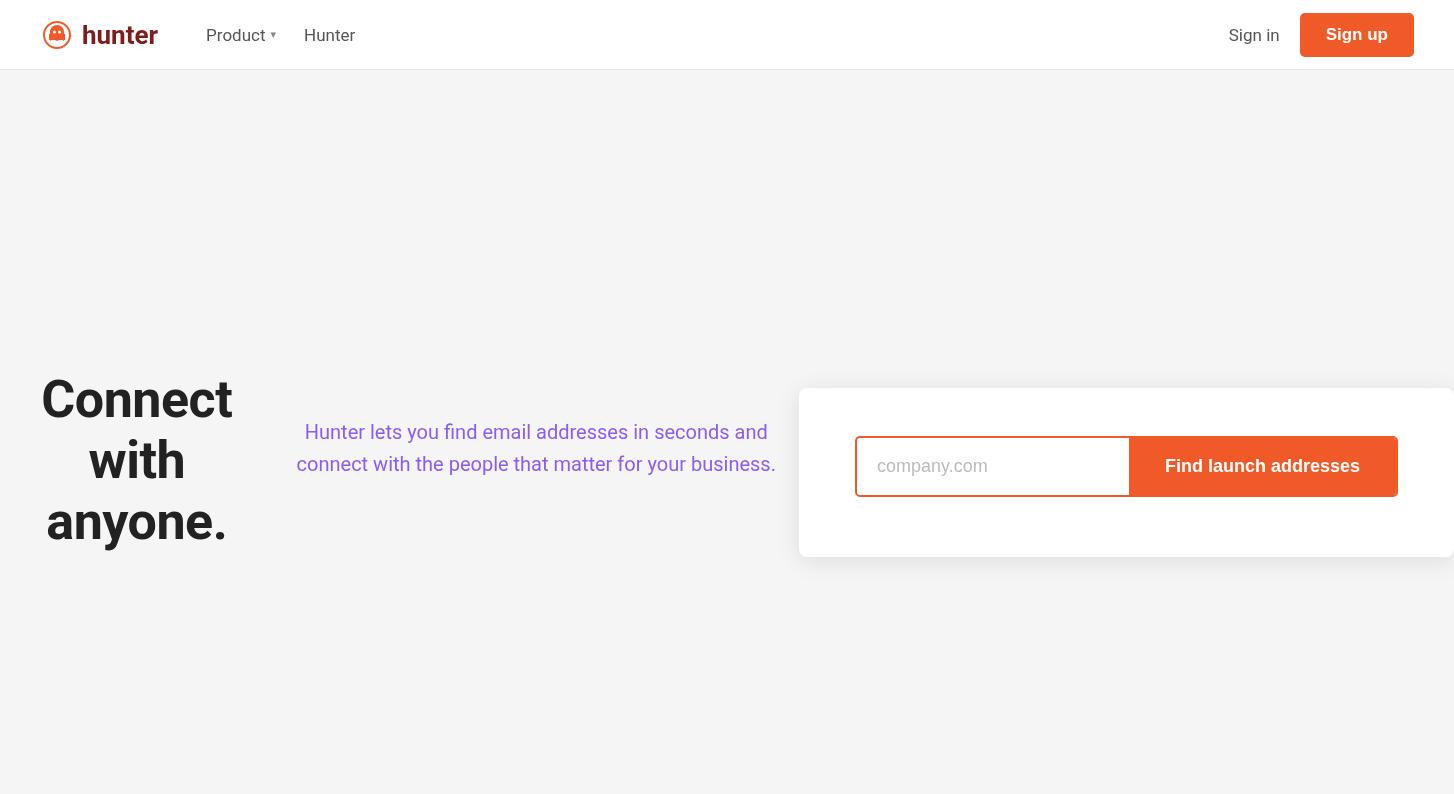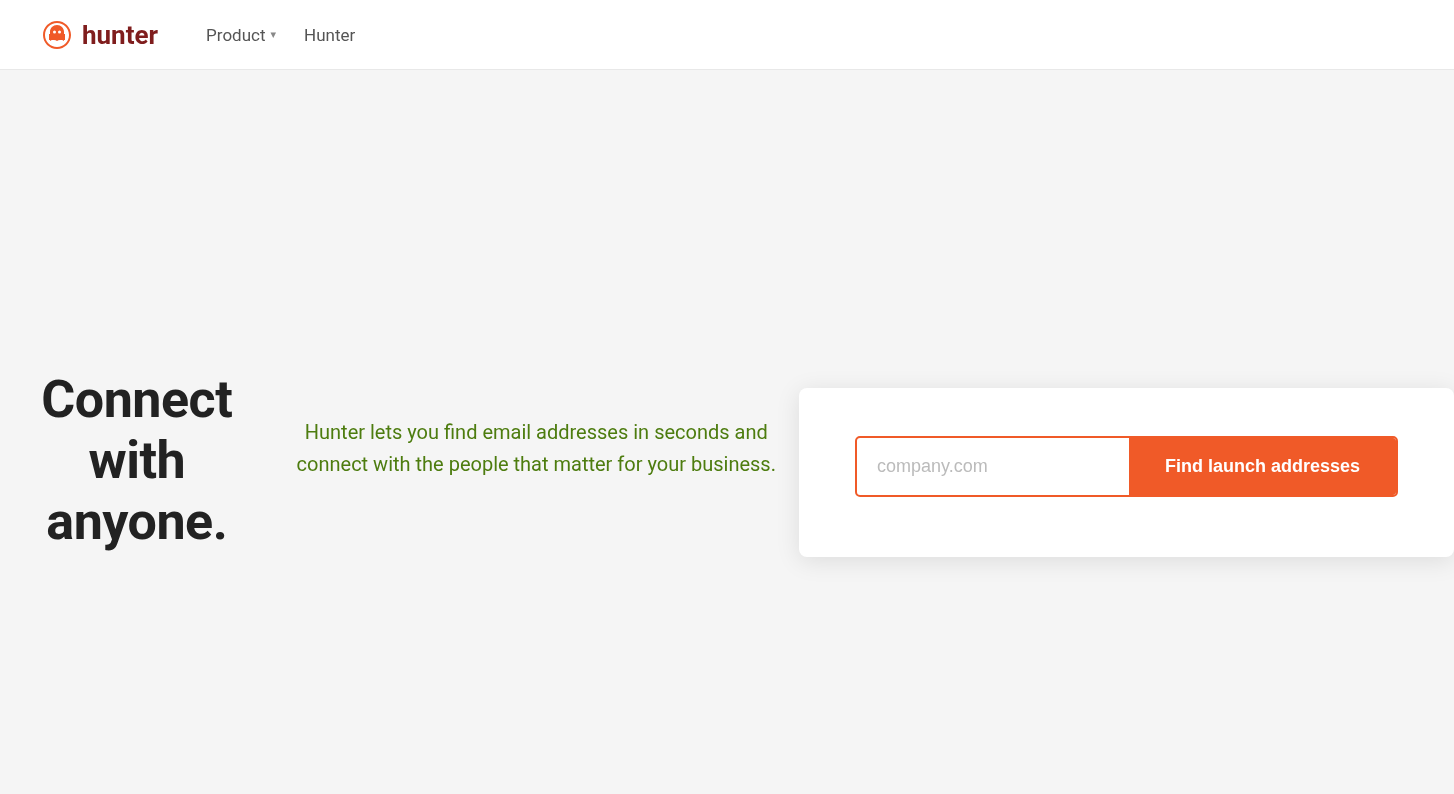--- a/index.html
+++ b/index.html
@@ -112,21 +112,21 @@
       font-size: 52px;
       font-weight: 700;
       color: #222;
       text-align: center;
       margin-bottom: 24px;
       letter-spacing: -0.5px;
     }
 
     .hero-subtitle {
       font-size: 20px;
-      color: #4d7c0f;
+      color: #8b5cf6;
       text-align: center;
       line-height: 1.6;
       max-width: 680px;
       margin-bottom: 48px;
     }
 
     .search-card {
       background-color: #ffffff;
       border-radius: 8px;
       box-shadow: 0 4px 24px rgba(0,0,0,0.10);
@@ -202,20 +202,24 @@
       <a class="nav-link" href="#">
         <span>Product</span>
         <span class="chevron-down">▾</span>
       </a>
       <a class="nav-link" href="#">
         <span>Hunter</span>
       </a>
     </div>
   </div>
 
+  <div class="nav-right">
+    <a class="sign-in-link" href="#">Sign in</a>
+    <button class="sign-up-btn">Sign up</button>
+  </div>
 </nav>
 
 <main class="main">
   <h1 class="hero-title">Connect with anyone.</h1>
   <p class="hero-subtitle">Hunter lets you find email addresses in seconds and connect with the people that matter for your business.</p>
 
   <div class="search-card">
     <div class="search-row">
       <input class="search-input" type="text" placeholder="company.com" style="">
       <button class="find-btn">Find launch addresses</button>

